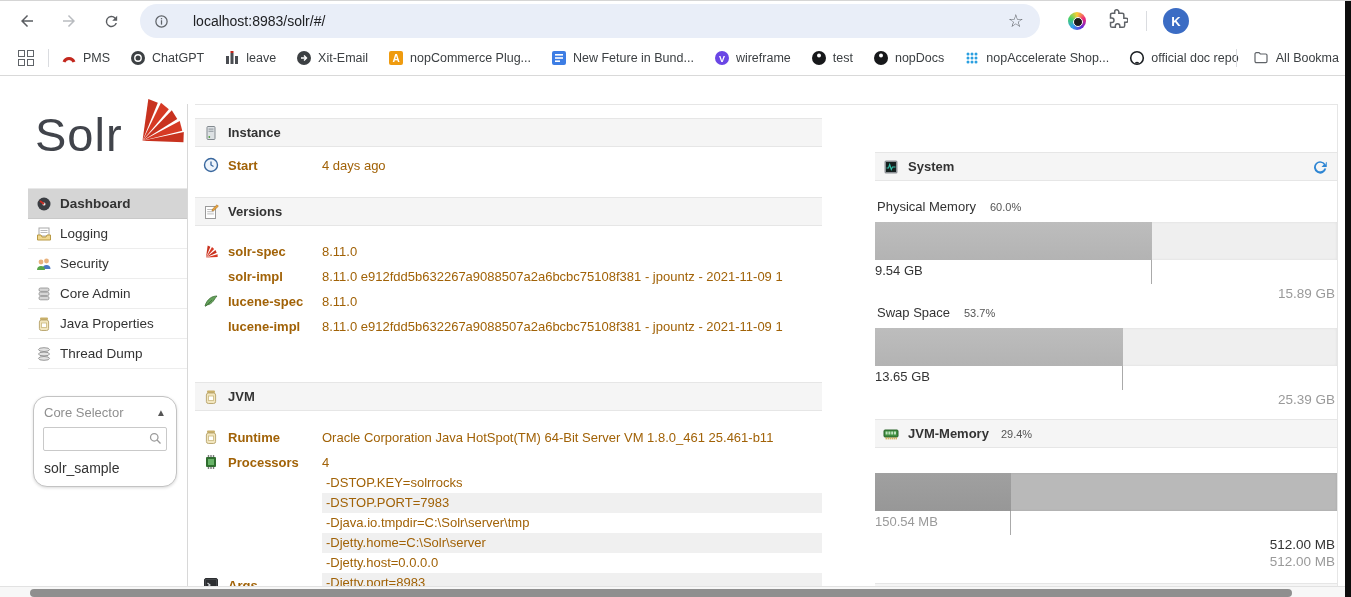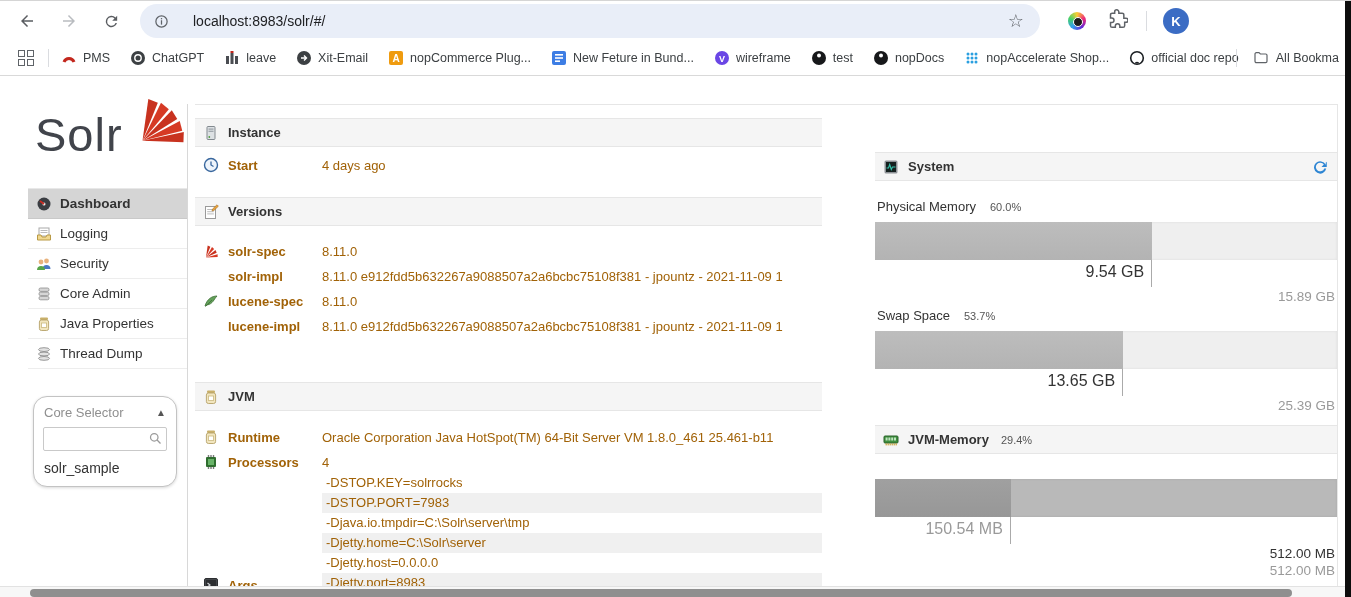--- a/index.html
+++ b/index.html
@@ -86,22 +86,22 @@
   .sec-head.with-refresh { justify-content:flex-start;margin-top:34px; }
   .refresh-btn { margin-left:auto; margin-right:8px; cursor:pointer; width:18px; height:18px; }
   .pct { font-weight:normal; font-size:11px; color:#555; margin-left:12px; }
   .mem-label-row { display:flex; align-items:baseline; font-size:13px; color:#333; margin:18px 0 0 2px; }
   .mem-label-row .pct { margin-left:14px; }
   .bar { position:relative; height:38px; margin-top:8px; background:#efefef;
          box-shadow:inset 0 0 3px rgba(0,0,0,.08); }
   .bar .fill { height:100%; background:linear-gradient(#bdbdbd,#b3b3b3); }
   .bar.dark { background:#b9b9b9; }
   .bar.dark .fill { background:linear-gradient(#a0a0a0,#979797); }
-  .used-row { border-right:1px solid #aaa; text-align:right; padding:3px 7px 6px 0;
-              font-size:16px; color:#333; }
+  .used-row { border-right:1px solid #aaa; padding:3px 7px 6px 0;
+              font-size:13px; color:#333; }
   .used-row.grey { color:#9a9a9a; }
   .total-row { text-align:right; font-size:13.5px; color:#9a9a9a; padding:2px 2px 0 0; }
   .total-row.dark { color:#333; }
   .gap12 { height:12px; } .gap14 { height:14px; } .gap24 { height:24px; } .gap48 { height:48px; }
   .mt9 { margin-top:9px; } .mt8 { margin-top:8px; } .mt10 { margin-top:10px; } .mt25 { margin-top:25px; }
 
   
   .hscroll { position:absolute; left:0; top:585px; width:1345px; height:12px; background:#f7f7f7;
              border-top:1px solid #e2e2e2; z-index:50; }
   .hscroll .thumb { position:absolute; left:30px; top:2px; width:1262px; height:8px;

